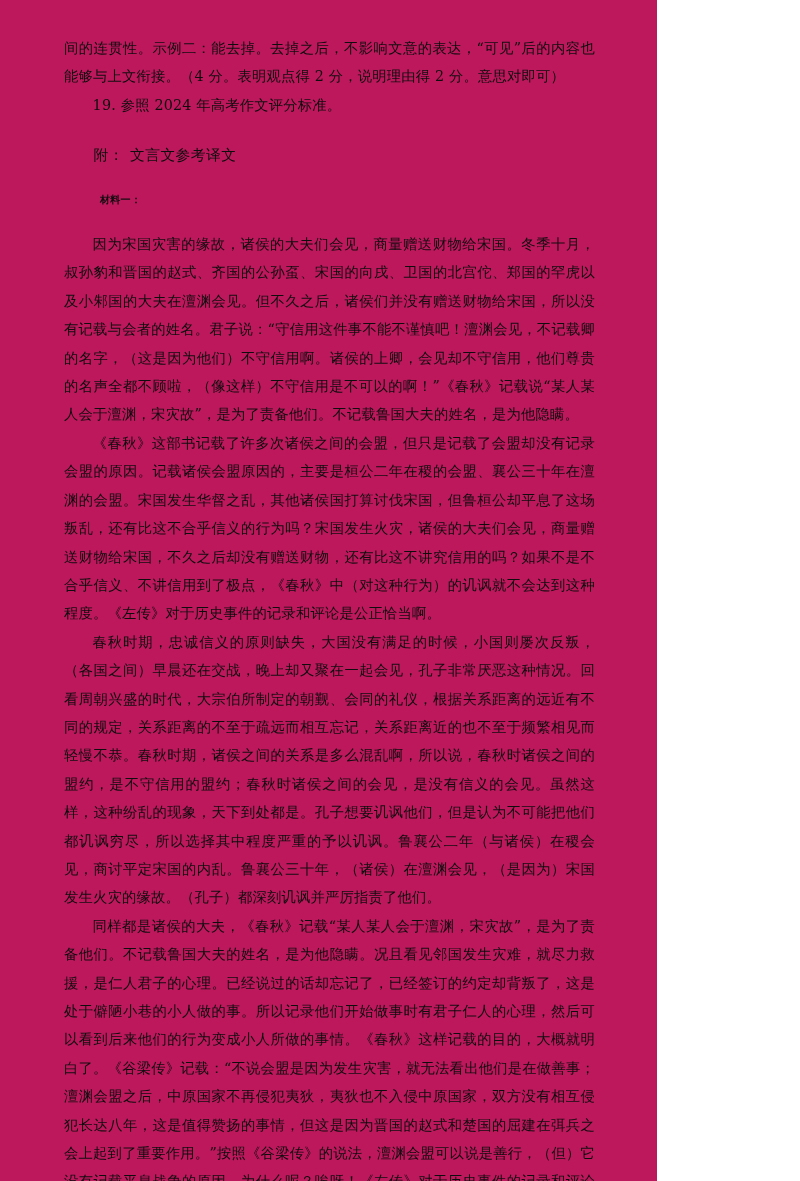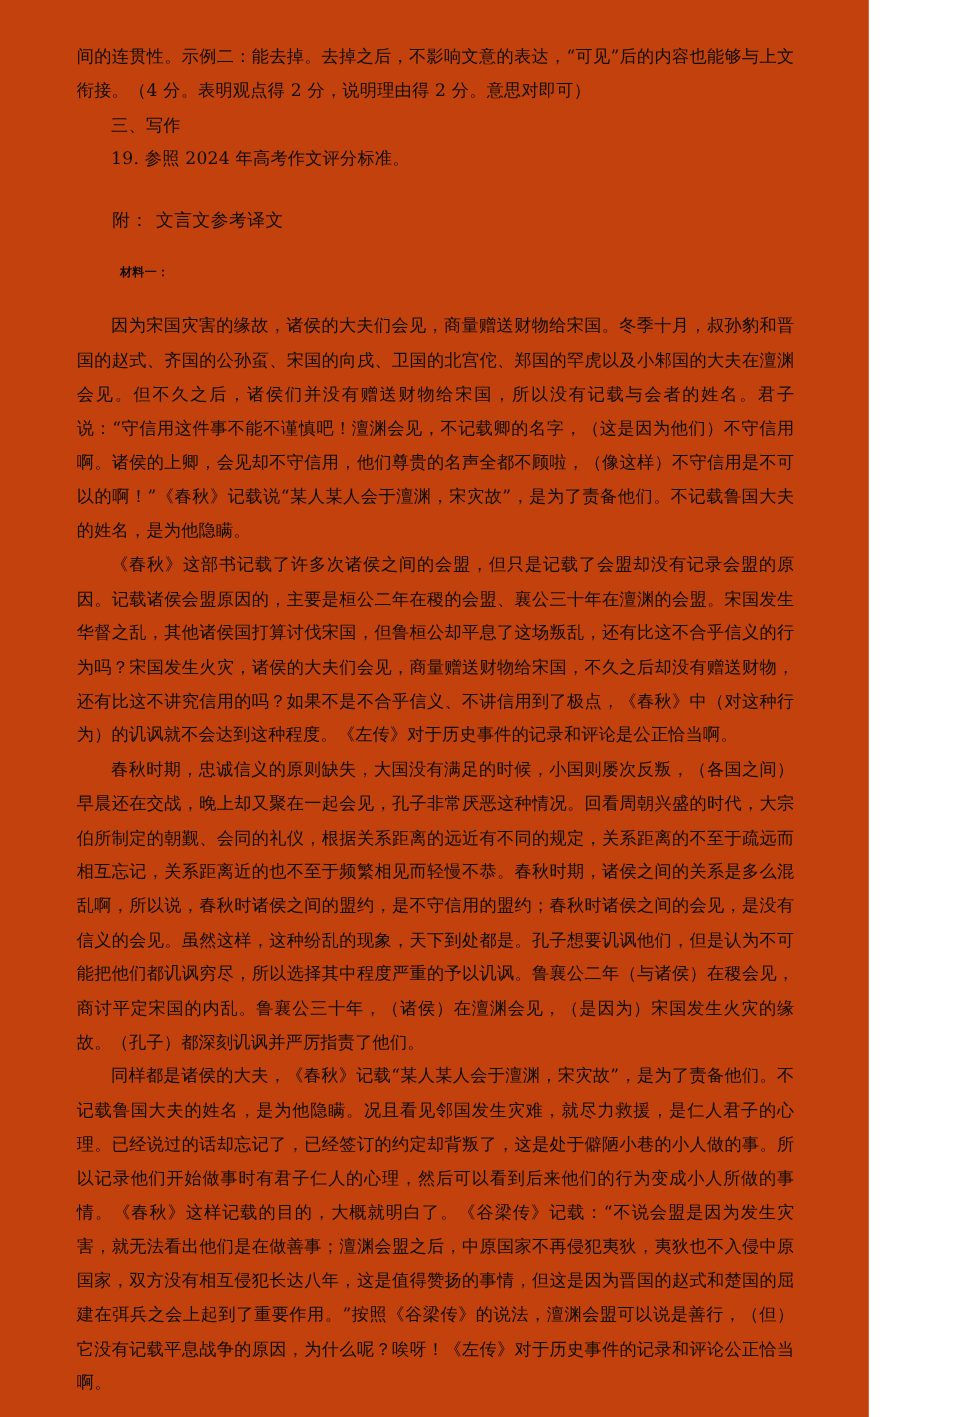--- a/index.html
+++ b/index.html
@@ -8,25 +8,25 @@
     background: #ffffff;
   }
   body {
     width: 800px;
     height: 1181px;
     font-family: "DejaVu Serif", "Liberation Serif", serif;
     color: #0d0d0d;
   }
   .page {
     position: relative;
-    width: 724px;
+    width: 657px;
     height: 1181px;
     box-sizing: border-box;
     padding: 34px 62px 20px 64px;
-    background: #c2410c;
+    background: #be185d;
   }
   .para {
     font-size: 14.3px;
     line-height: 28.4px;
     text-align: justify;
     text-justify: inter-ideograph;
     margin: 0;
     letter-spacing: 0.2px;
   }
   .indent2 {
@@ -59,21 +59,20 @@
   }
 </style>
 </head>
 <body>
 
 <div class="page">
 
   <p class="para blk">间的连贯性。示例二：能去掉。去掉之后，不影响文意的表达，“可见”后的内容也能够与上文衔接。（4 分。表明观点得 2 分，说明理由得 2 分。意思对即可）</p>
 
 
-  <p class="para blk indent2">三、写作</p>
 
   <p class="para blk indent2">19. 参照 2024 年高考作文评分标准。</p>
 
   <div class="section-gap"></div>
 
   <p class="appendix-head">
     <span class="label">附：</span><span>文言文参考译文</span>
   </p>
 
   <p class="sub-head">材料一：</p>

